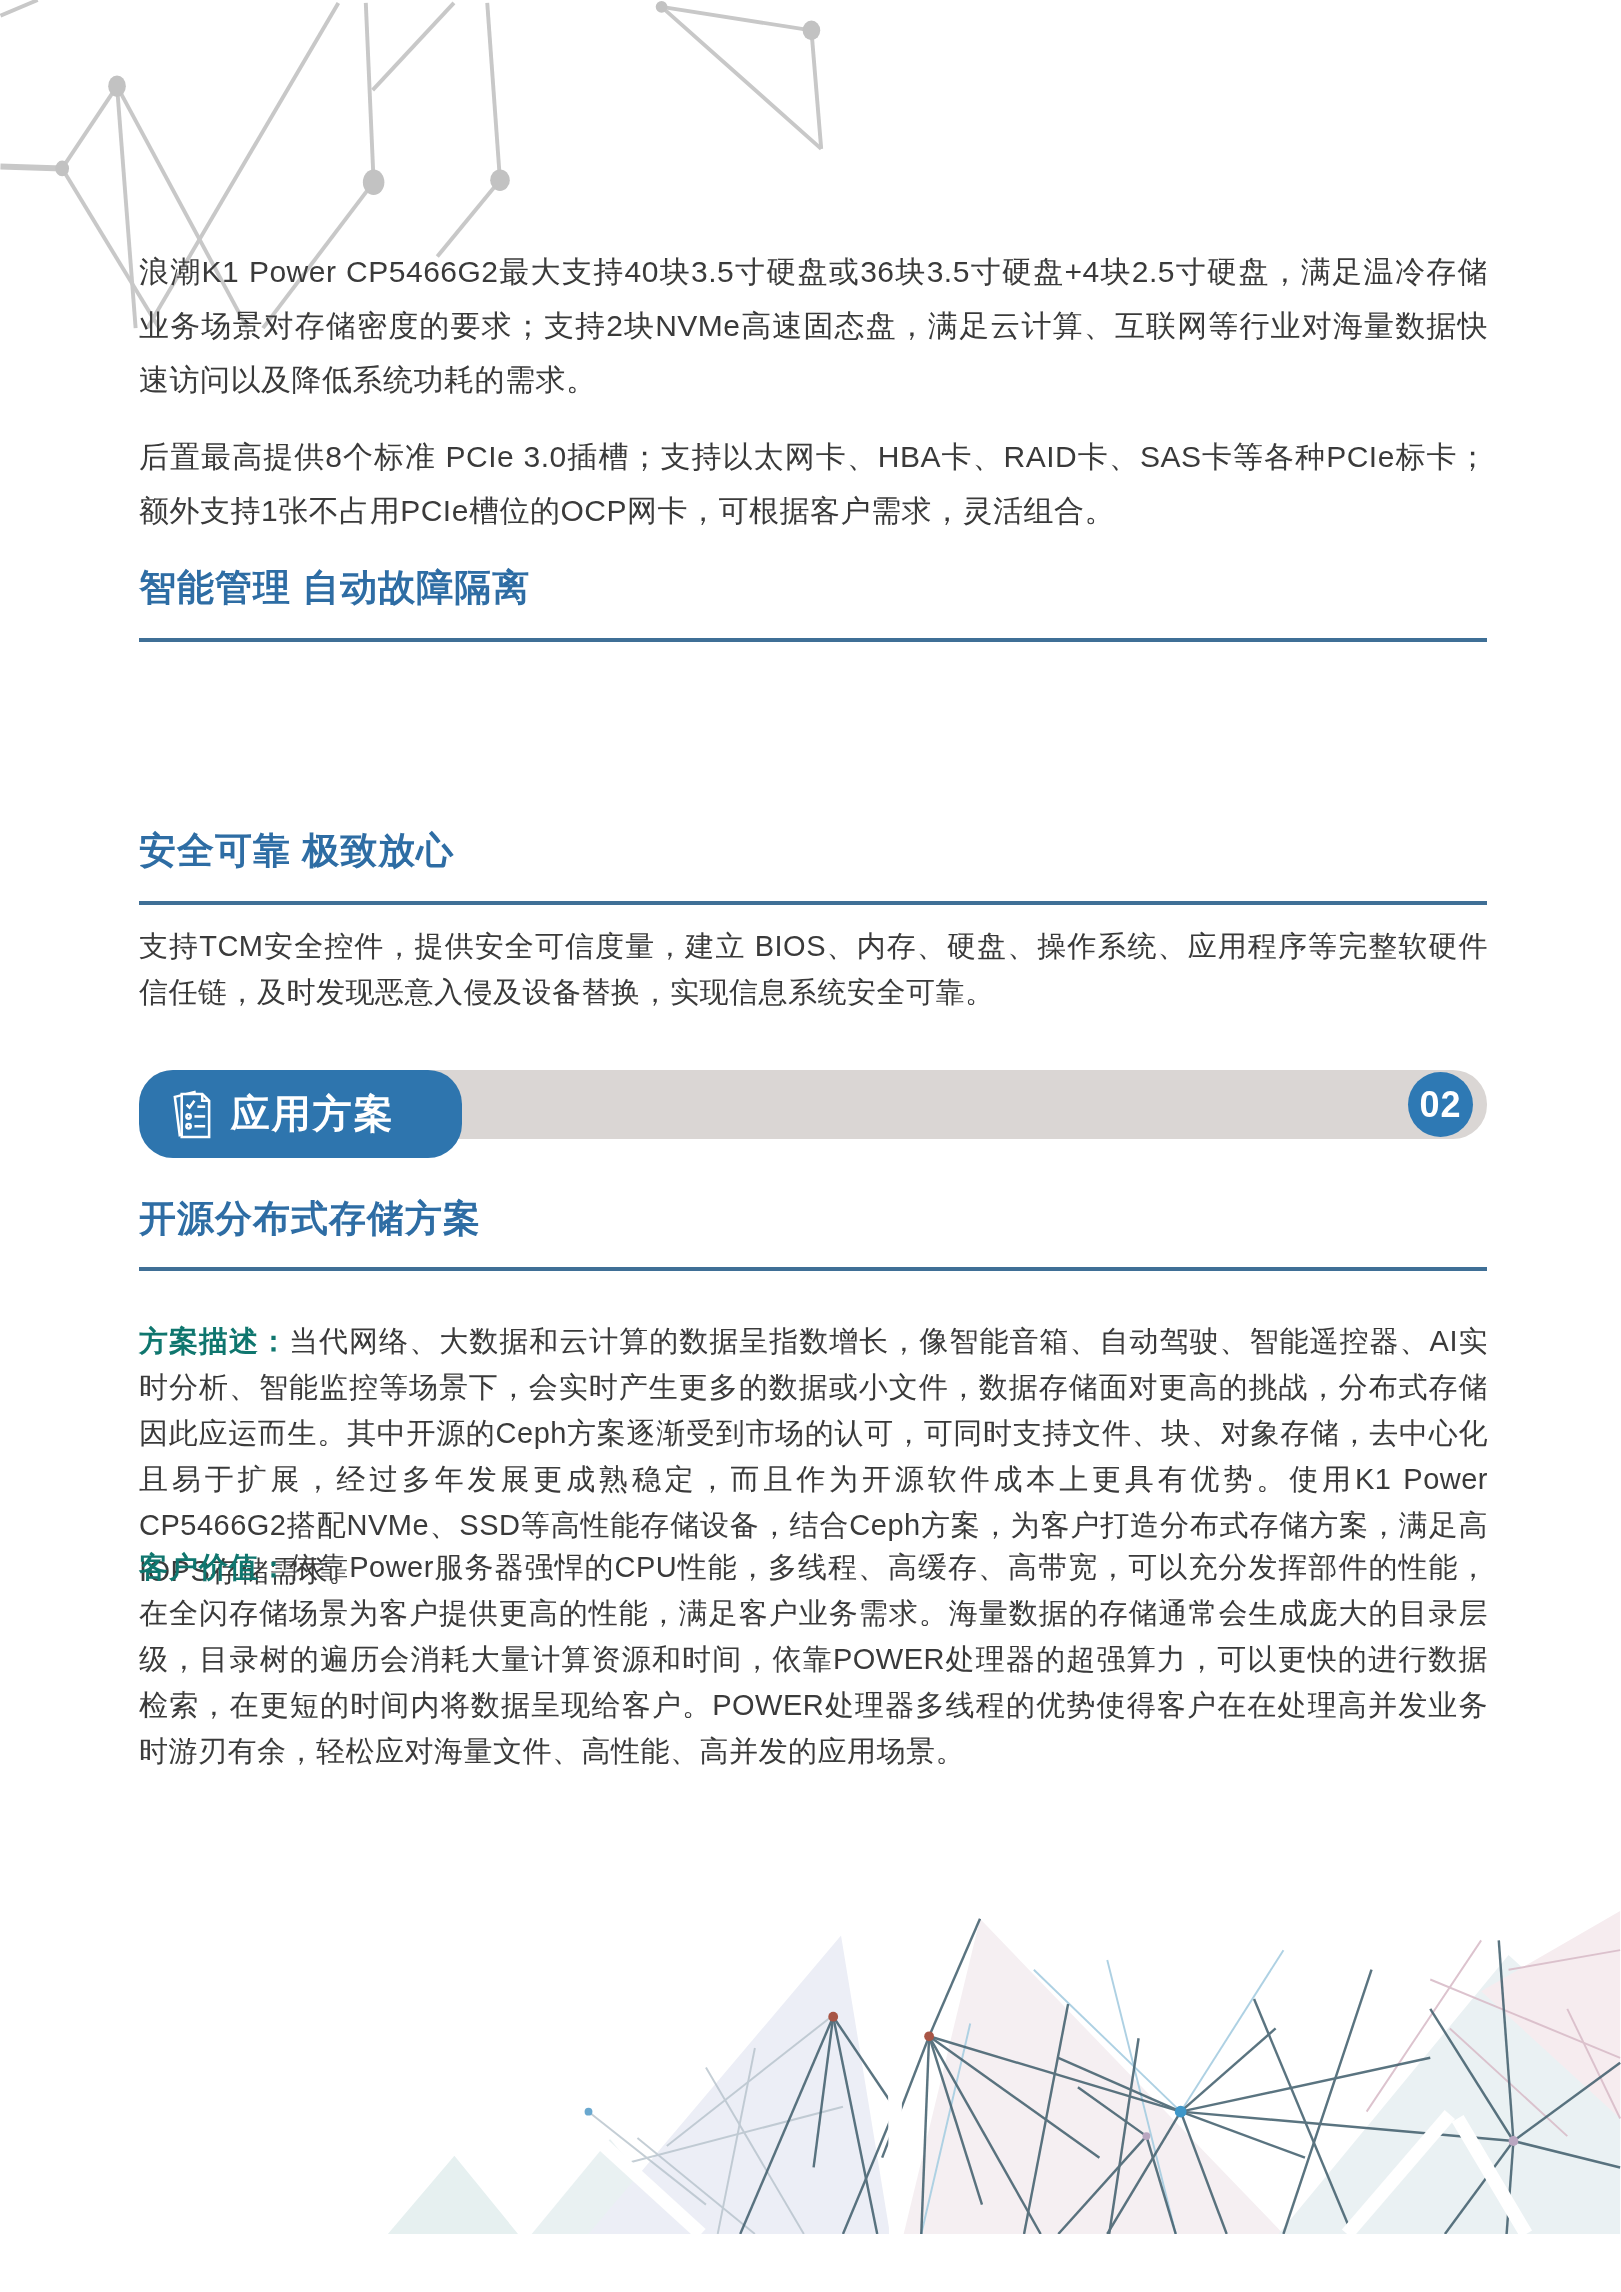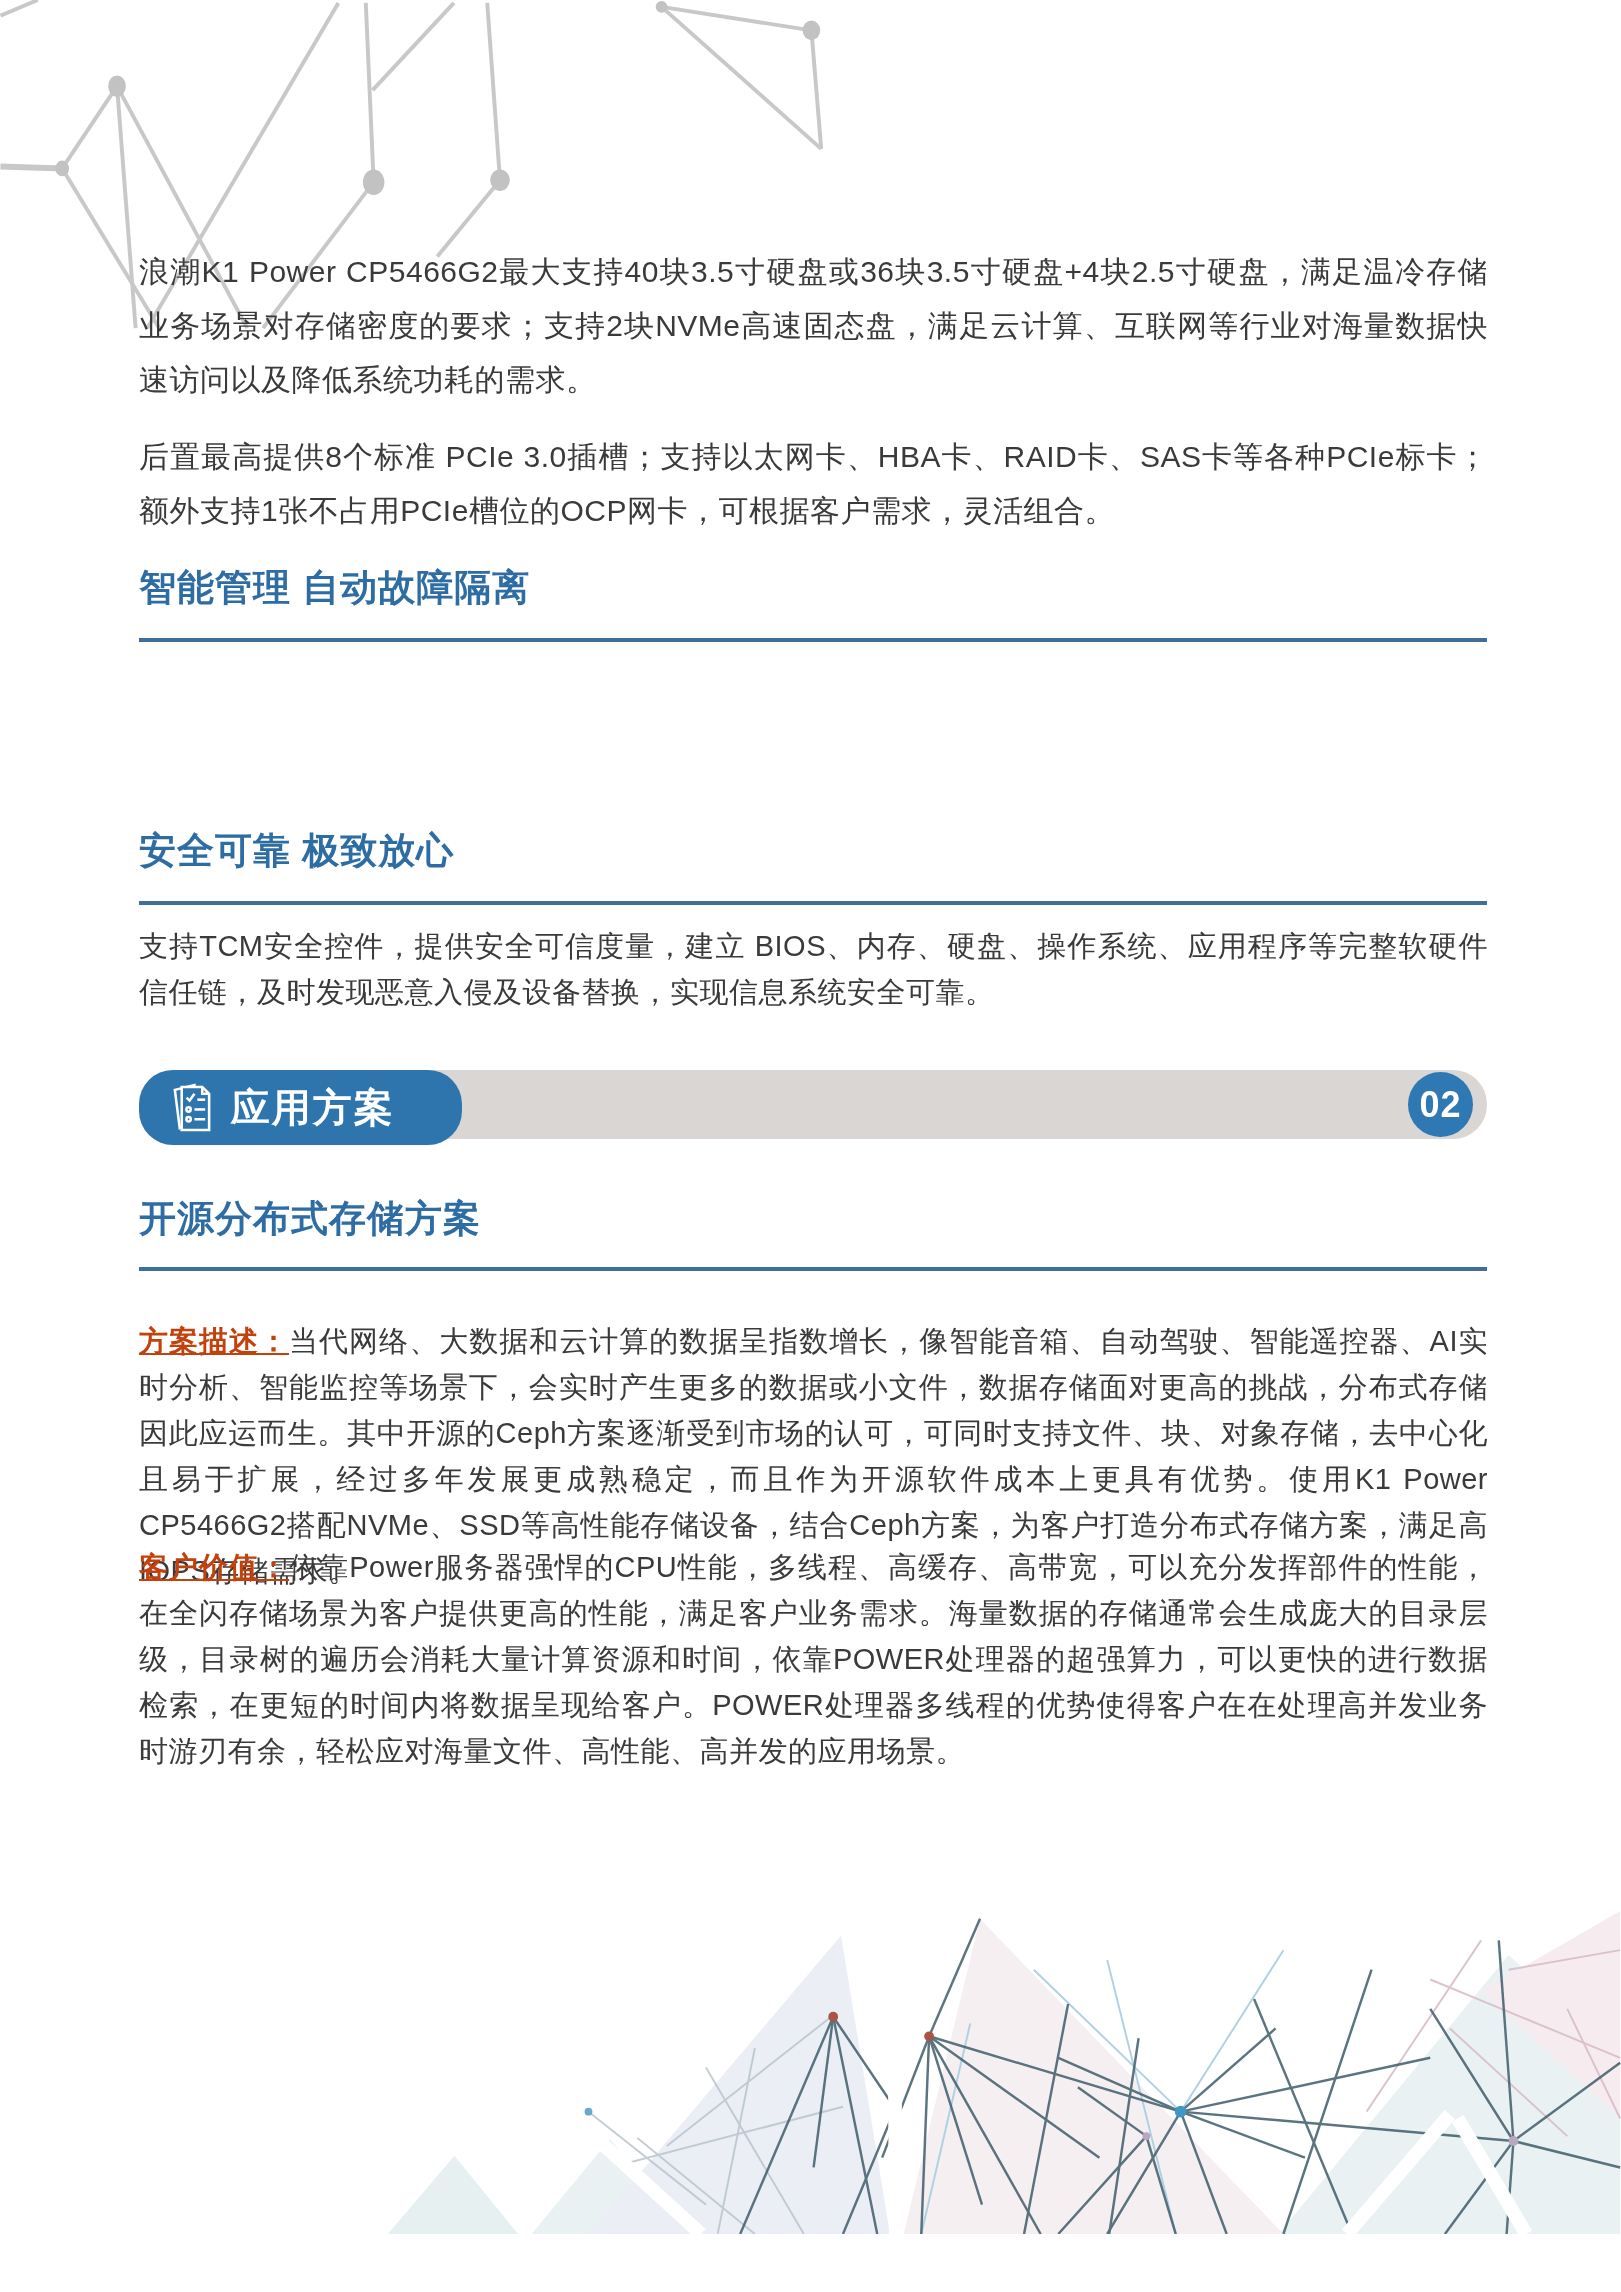--- a/index.html
+++ b/index.html
@@ -14,36 +14,36 @@
   .body-par{
     position:absolute;left:139px;width:1349px;
     font-size:30px;line-height:54px;color:#3a3a3a;
     text-align:justify;letter-spacing:0.5px;
   }
   .sec-par{
     position:absolute;left:139px;width:1349px;
     font-size:29px;line-height:46px;color:#3a3a3a;
     text-align:justify;letter-spacing:0.5px;
   }
-  .sec-par b{color:#c2410c;font-weight:bold;text-decoration:underline;}
+  .sec-par b{color:#0f766e;font-weight:bold;}
   .sec-head{
     position:absolute;left:139px;width:1349px;
     font-size:37px;line-height:43px;font-weight:bold;color:#2e6da4;
     letter-spacing:1px;
   }
   .divider{
     position:absolute;left:139px;width:1348px;height:3.9px;
     background:#3f6f96;
   }
   .banner-gray{
     position:absolute;left:139px;top:1070px;width:1348px;height:69px;
     background:#dad6d4;border-radius:34px;
   }
   .banner-blue{
-    position:absolute;left:139px;top:1070px;width:323px;height:75px;
+    position:absolute;left:139px;top:1070px;width:323px;height:88px;
     background:#2e75ae;border-radius:34px;
     display:flex;align-items:center;
   }
   .banner-blue .icon-wrap{margin-left:29px;width:47px;height:53px;flex:0 0 auto;}
   .banner-title{
     color:#ffffff;font-size:39px;font-weight:bold;letter-spacing:2px;
     margin-left:15.7px;white-space:nowrap;
   }
   .banner-num{
     position:absolute;left:1408px;top:1072px;width:65px;height:65px;

